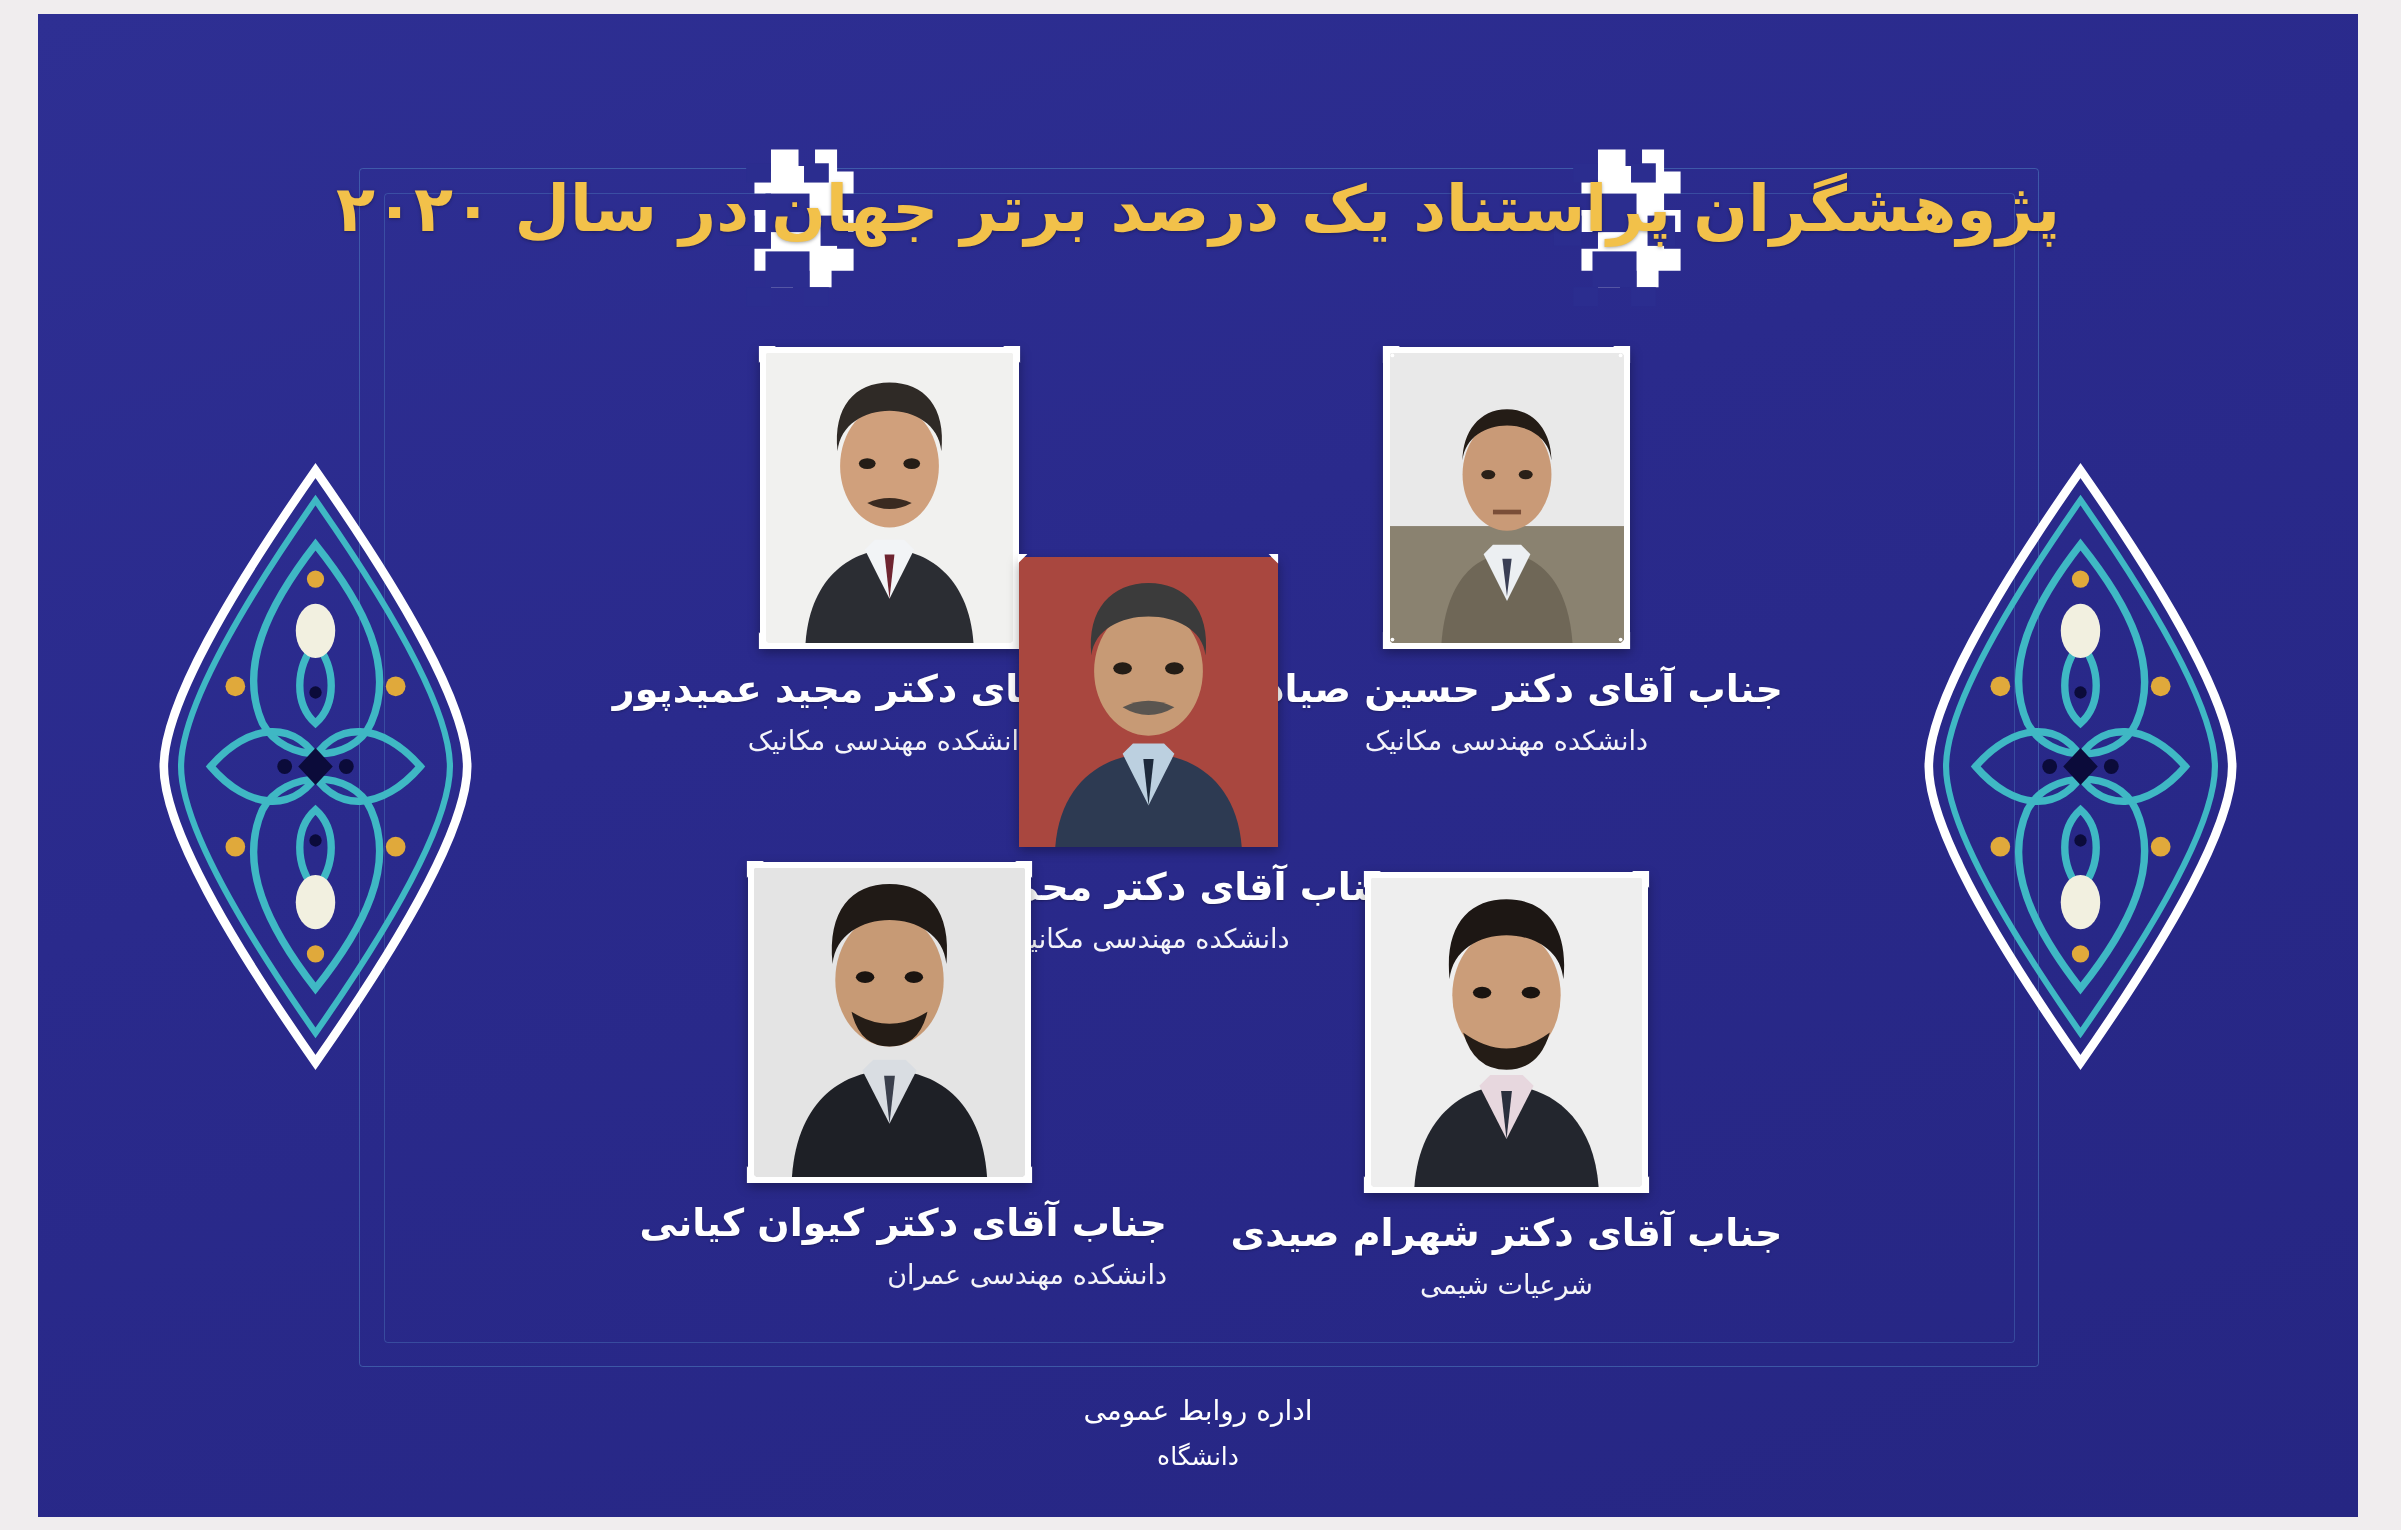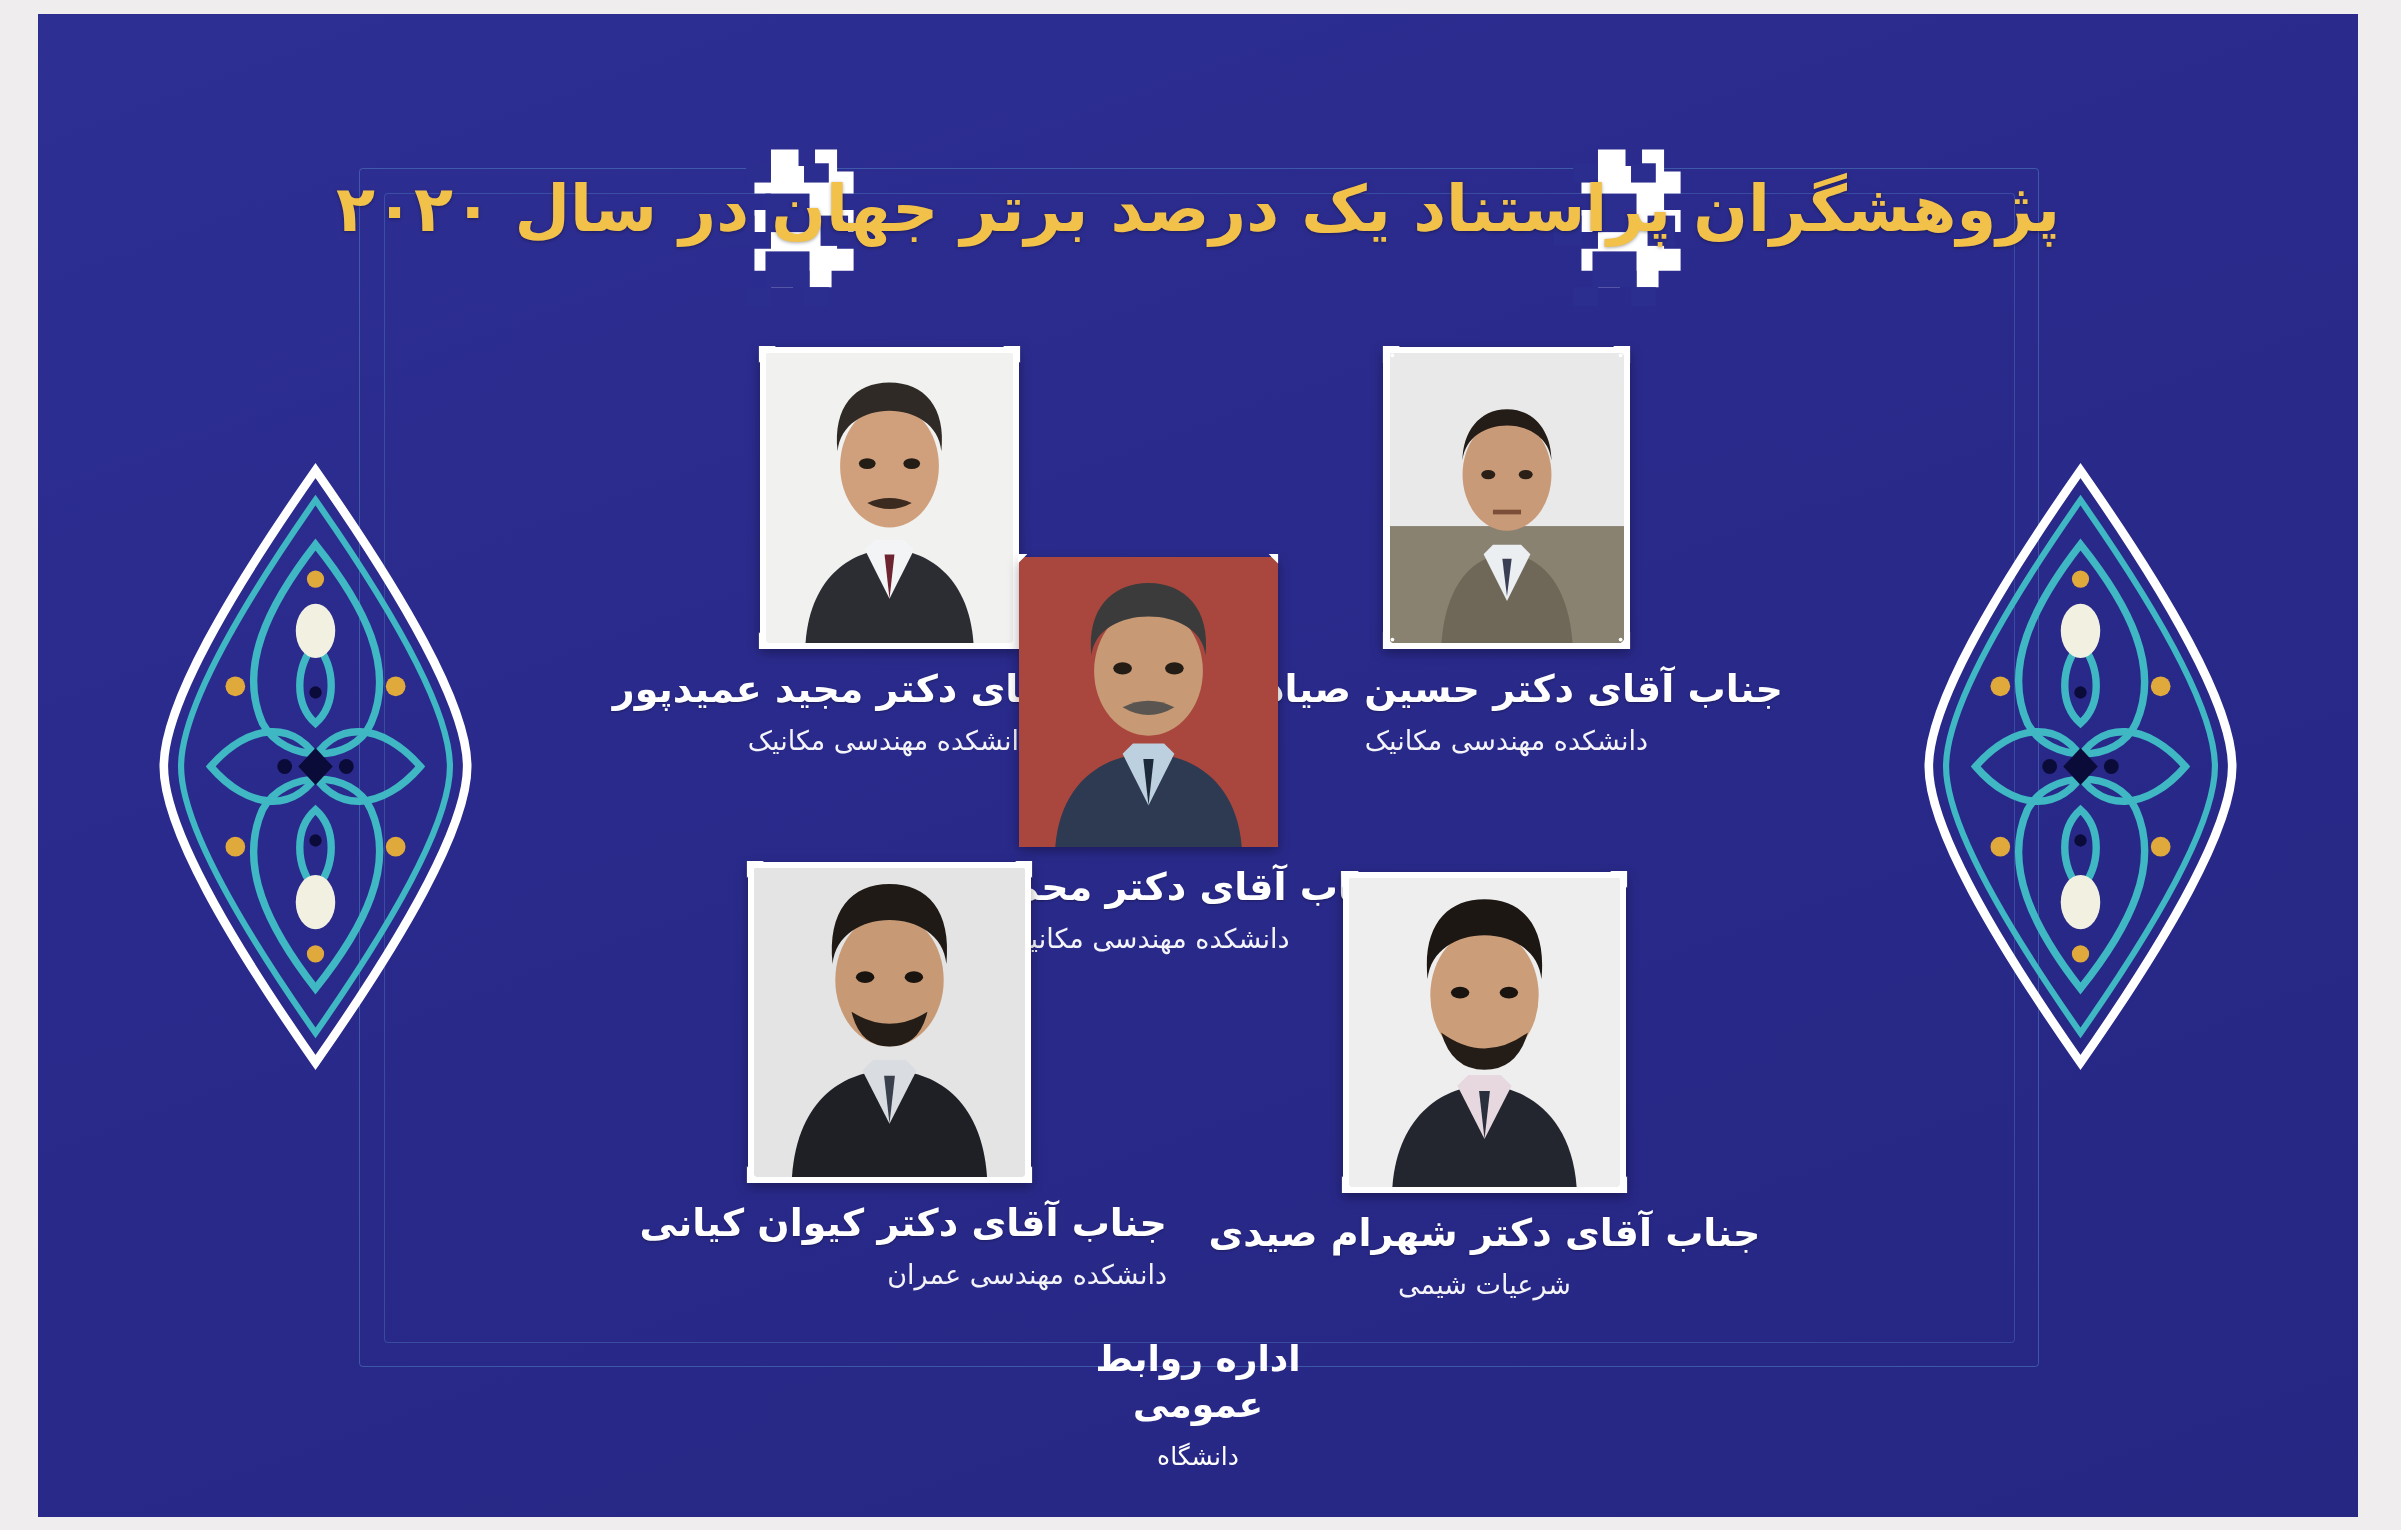--- a/index.html
+++ b/index.html
@@ -128,43 +128,43 @@
     font-size: 27px;
     color: #ffffff;
     opacity: .95;
     white-space: nowrap;
   }
 
   
   #p-sayadi   { right: 574px;  top: 333px;  width: 555px; }
   #p-omidpour { left: 574px;   top: 333px;  width: 555px; }
   #p-shariat  { right: 963px; top: 543px;  width: 494px; }
-  #p-seidi    { right: 596px;  top: 858px; width: 555px; }
+  #p-seidi    { right: 574px;  top: 858px; width: 555px; }
   #p-kiani    { left: 574px;   top: 848px; width: 555px; text-align: right; }
 
   #p-sayadi   .photo-frame { width: 234px; height: 290px; }
   #p-omidpour .photo-frame { width: 247px; height: 290px; }
   #p-shariat  .photo-frame { width: 259px; height: 290px; }
   #p-seidi    .photo-frame { width: 271px; height: 309px; }
   #p-kiani    .photo-frame { width: 271px; height: 309px; }
 
   
   #footer-logo {
     position: absolute;
     left: 50%;
     transform: translateX(-50%);
     bottom: 43px;
     width: 259px;
     text-align: center;
     color: #ffffff;
   }
   #footer-logo .fl-text {
-    font-size: 36px;
+    font-size: 28px;
     line-height: 1.3;
-    font-weight: bold;
+    font-weight: normal;
     letter-spacing: -0.6px;
     direction: rtl;
   }
   #footer-logo .fl-sub {
     font-size: 25px;
     line-height: 1.3;
     direction: rtl;
     margin-top: 12px;
   }
 </style>

